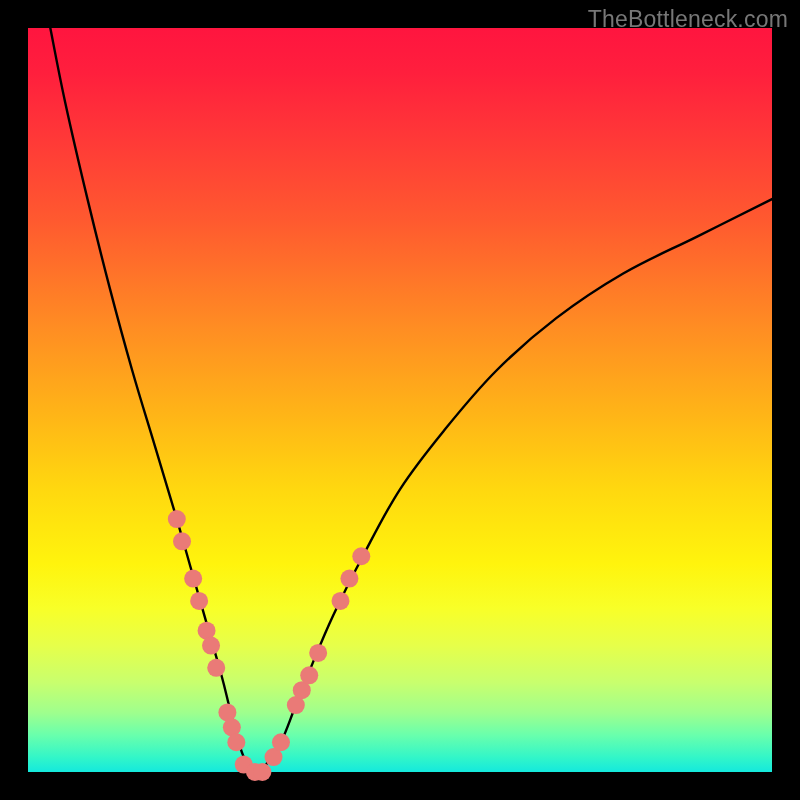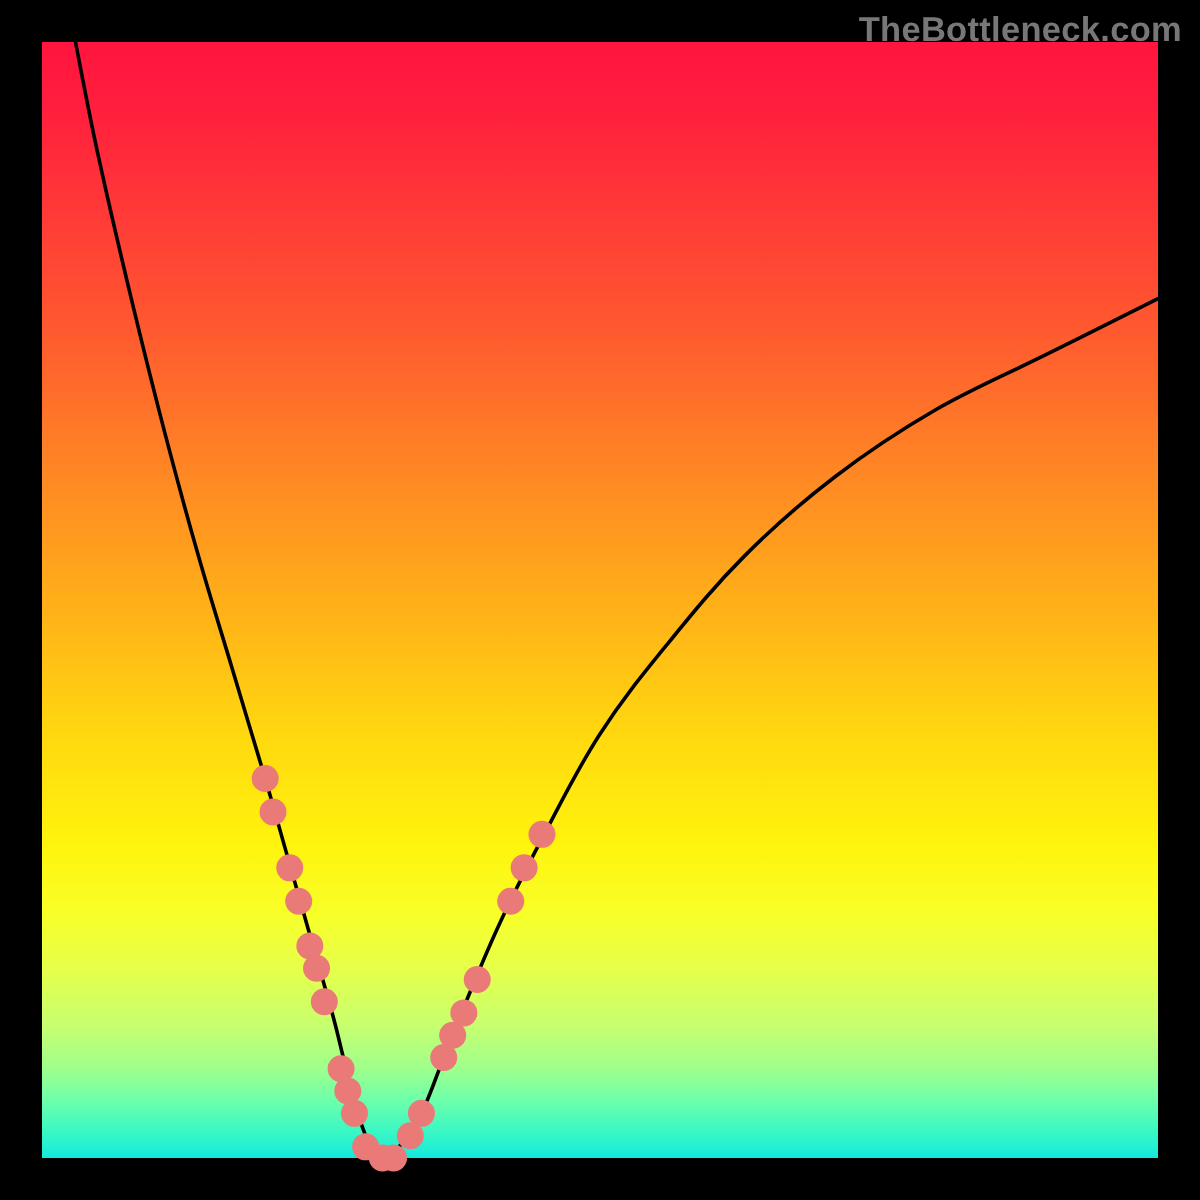--- a/index.html
+++ b/index.html
@@ -43,21 +43,21 @@
       #14e9dd 100%
     );
   }
   .watermark {
     position: absolute;
     top: 6px;
     right: 12px;
     color: #777;
     font-size: 23px;
     letter-spacing: 0.2px;
-    font-weight: 700;
+    font-weight: 400;
     user-select: none;
   }
   svg.curve {
     position: absolute;
     left: 0;
     top: 0;
     width: 744px;
     height: 744px;
     overflow: visible;
   }

